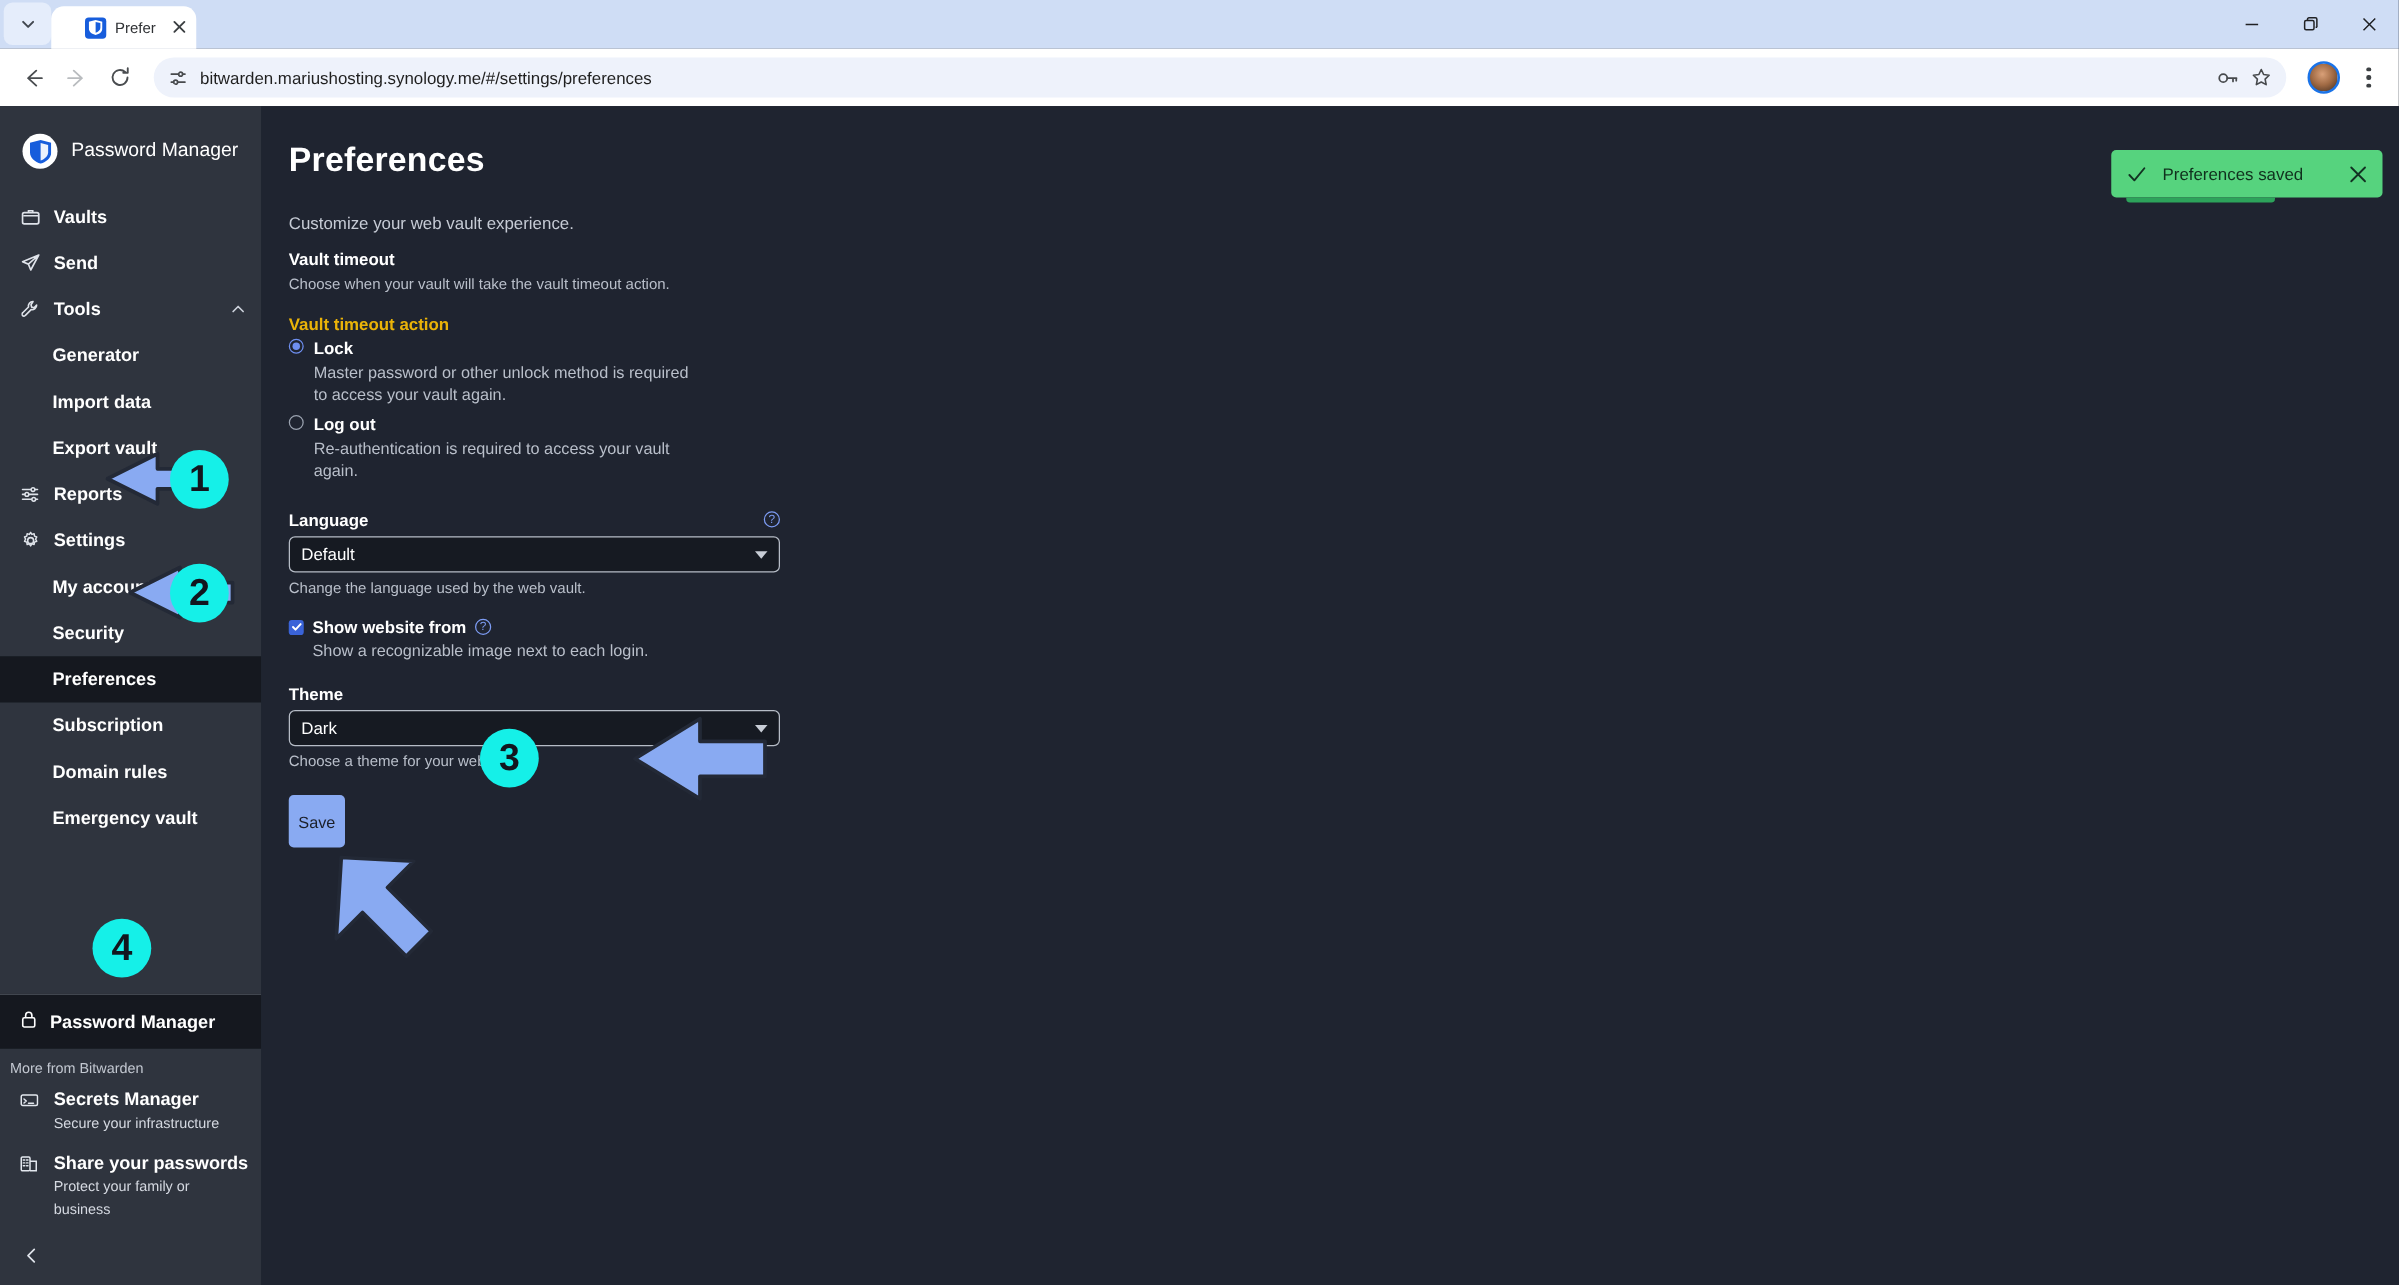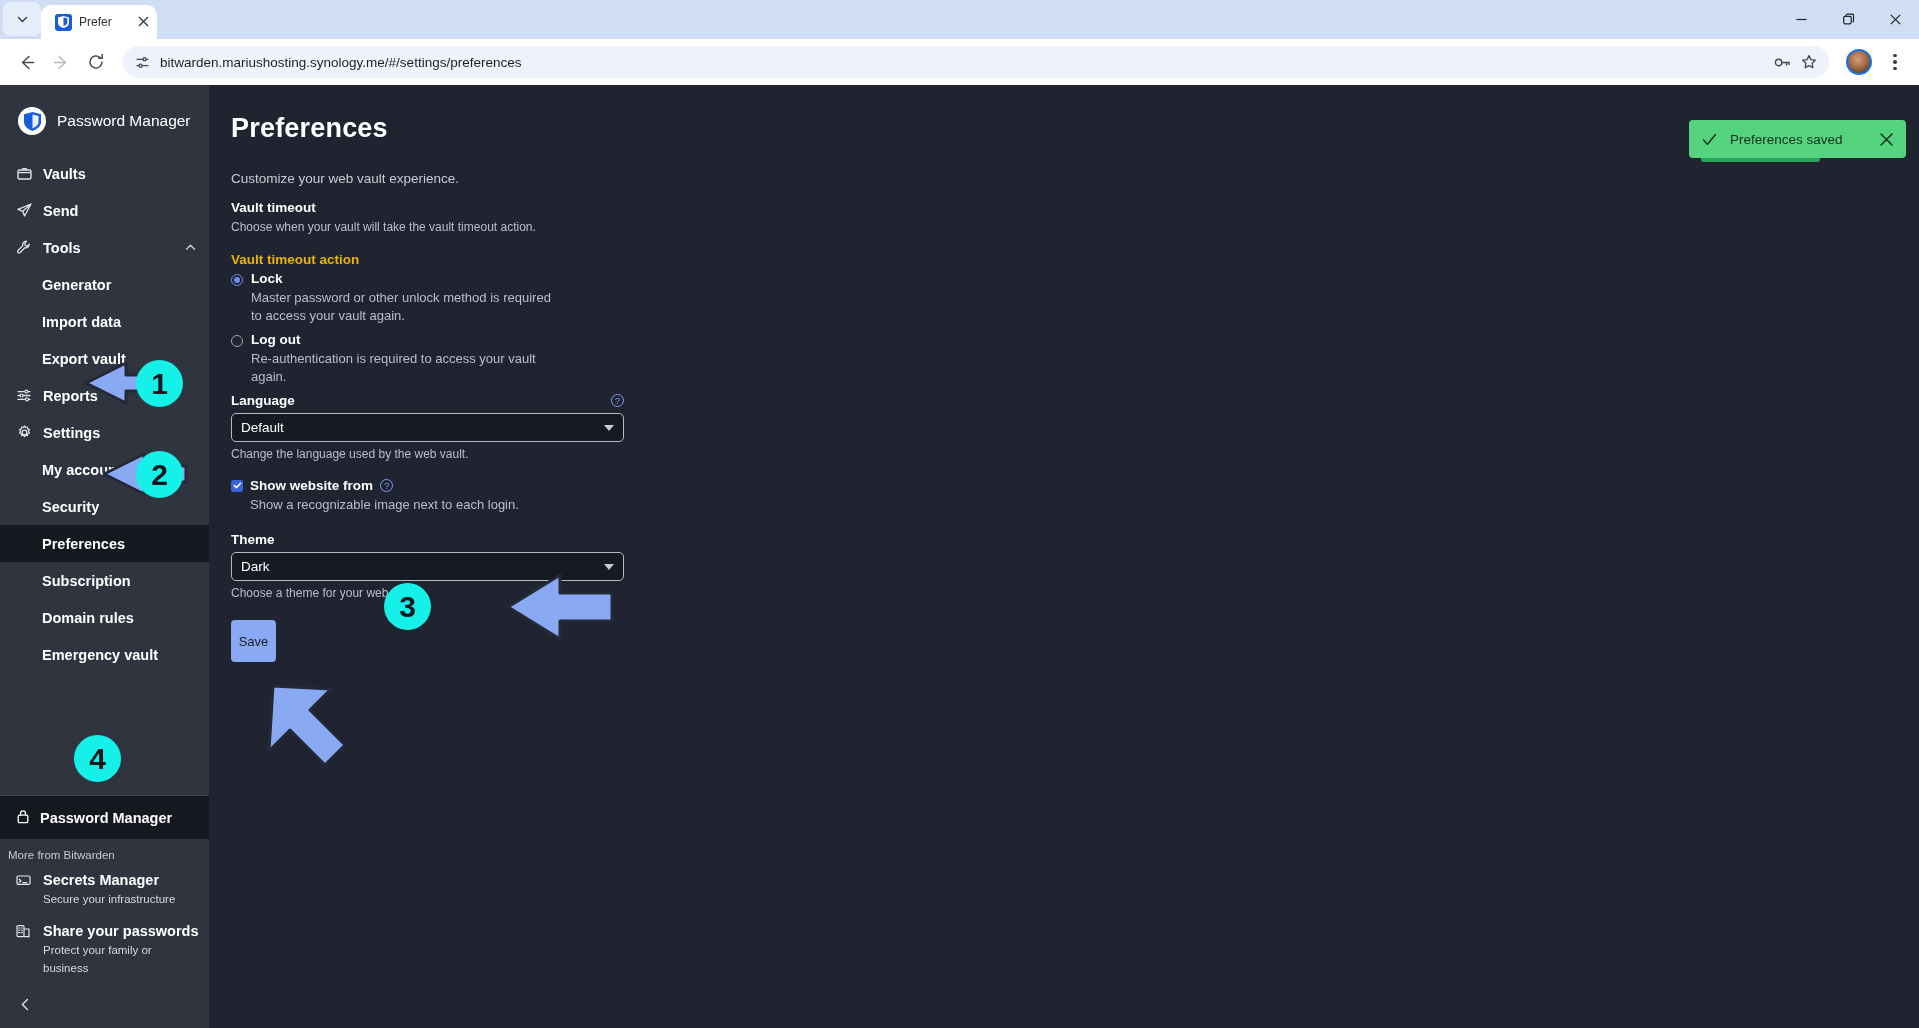--- a/index.html
+++ b/index.html
@@ -20,21 +20,21 @@
     width: 38px; height: 34px; margin-left: 3px; margin-bottom: 3px;
     display: flex; align-items: center; justify-content: center;
     border-radius: 7px; background: #e5edfb; color: #41474f;
   }
   .tab {
     position: relative;
     height: 34px; width: 116px; margin-bottom: 0px;
     background: #ffffff;
     border-radius: 10px 10px 0 0;
     display: flex; align-items: center; gap: 7px;
-    padding: 0 8px 0 14px;
+    padding: 0 8px 0 27px;
   }
   .tab-favicon {
     width: 17px; height: 17px; border-radius: 3px;
     background: #175ddc;
     display: flex; align-items: center; justify-content: center;
     flex: 0 0 auto;
   }
   .tab-title {
     font-size: 12px; color: #2f3134; white-space: nowrap;
     overflow: hidden; flex: 1 1 auto;
@@ -165,21 +165,21 @@
   .select .caret {
     position: absolute; right: 9px; top: 50%; transform: translateY(-50%);
     width: 0; height: 0; border-left: 5px solid transparent;
     border-right: 5px solid transparent; border-top: 6px solid #c8cdd6;
   }
   .help-text { font-size: 12px; color: #b9bfca; margin-top: 5px; }
 
   .group-label {
     font-size: 13.5px; color: #eab308; font-weight: 700; margin: 18px 0 4px 0;
   }
-  .radio-row { display: flex; align-items: flex-end; gap: 8px; }
+  .radio-row { display: flex; align-items: flex-start; gap: 8px; }
   .radio {
     width: 12px; height: 12px; border-radius: 50%;
     border: 1.6px solid #9aa2af; background: transparent;
     display: flex; align-items: center; justify-content: center; flex: 0 0 auto;
   }
   .radio.checked { border-color: #6e8ff0; }
   .radio.checked::after {
     content: ""; width: 6px; height: 6px; border-radius: 50%; background: #6e8ff0;
   }
   .radio-label { font-size: 13.5px; color: #ffffff; font-weight: 700; }
@@ -489,21 +489,21 @@
         <span class="radio-label">Lock</span>
       </div>
       <div class="radio-desc">Master password or other unlock method is required to access your vault again.</div>
 
       <div class="radio-row">
         <span class="radio"></span>
         <span class="radio-label">Log out</span>
       </div>
       <div class="radio-desc">Re-authentication is required to access your vault again.</div>
 
-      <div style="display:flex;align-items:center;width:393px;margin-top:8px;">
+      <div style="display:flex;width:393px;margin-top:24px;">
         <span class="field-label" style="margin-bottom:0;">Language</span>
         <span class="info-icon" style="margin-left:auto;">?</span>
       </div>
       <div class="select" style="margin-top:5px;">
         <span>Default</span>
         <span class="caret"></span>
       </div>
       <div class="help-text">Change the language used by the web vault.</div>
 
       <div class="check-row">

